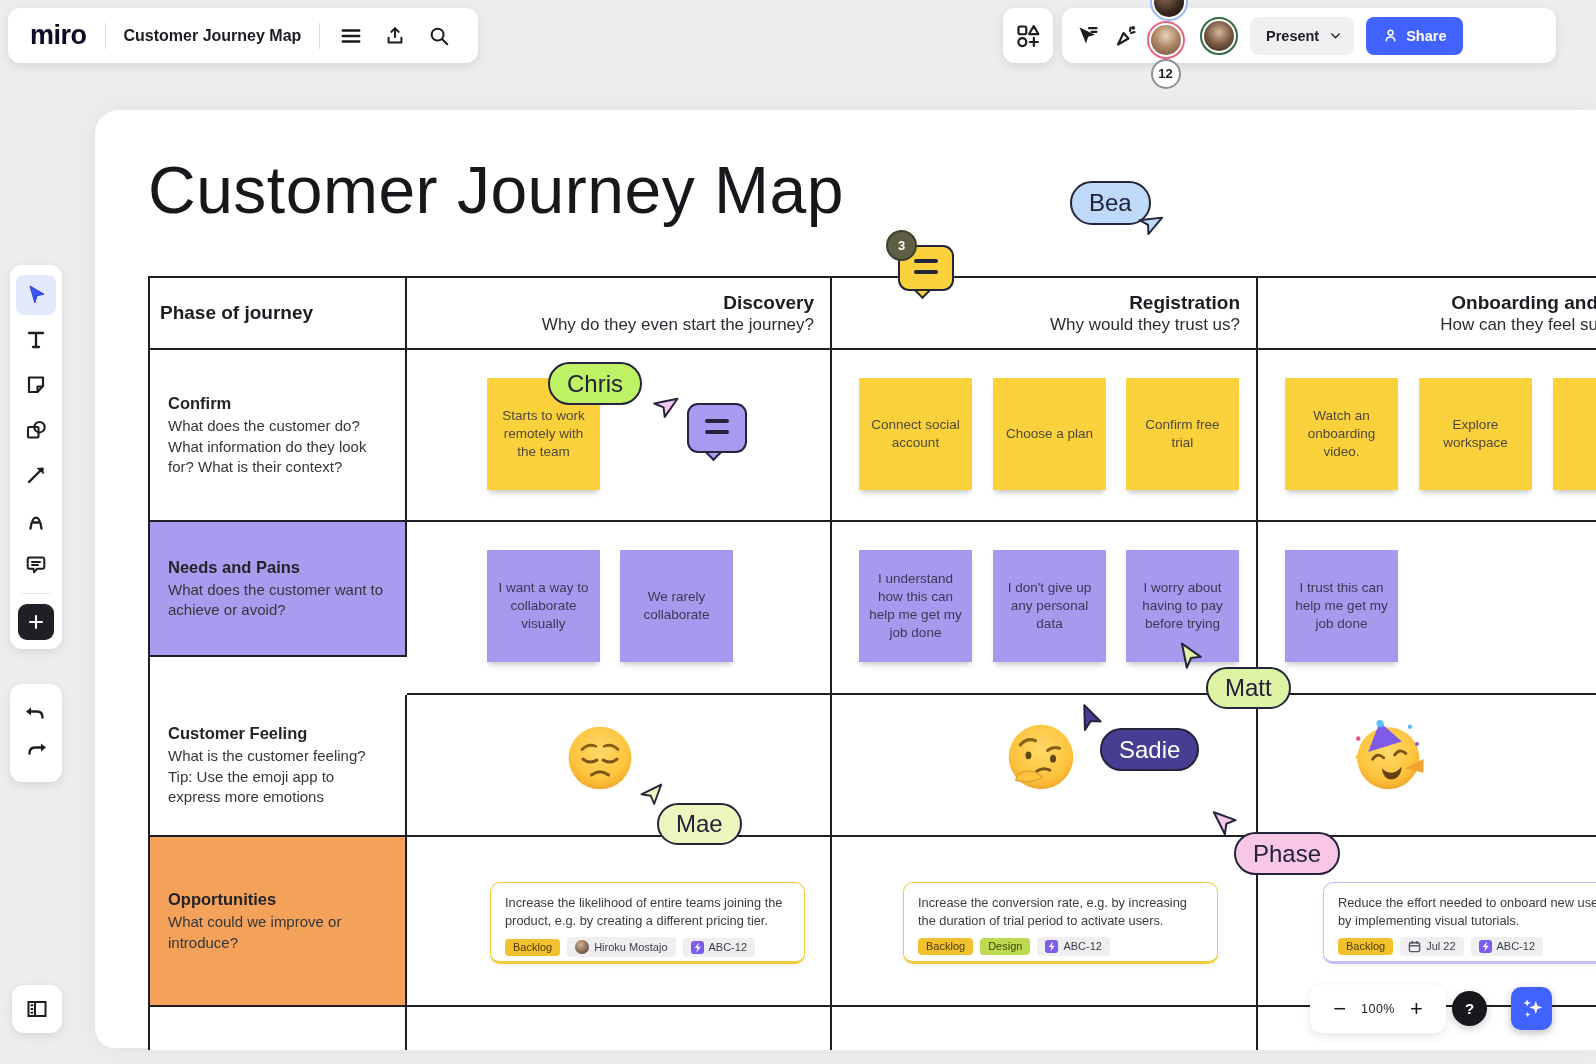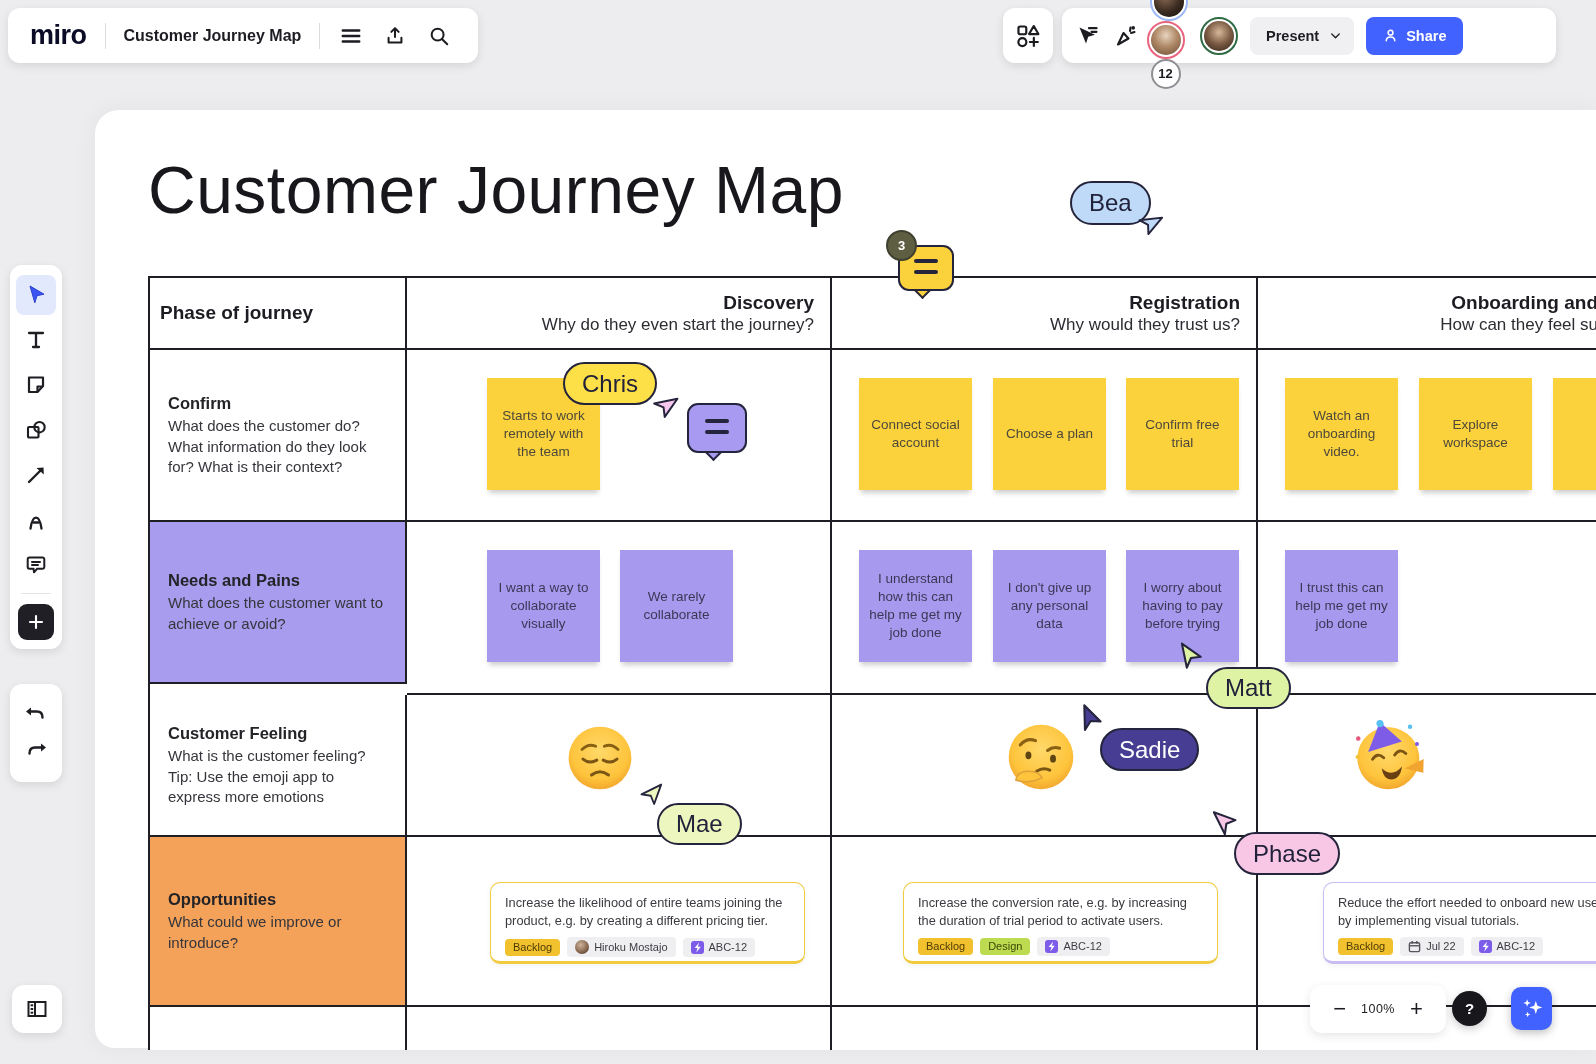--- a/index.html
+++ b/index.html
@@ -117,21 +117,21 @@
     </div>
 
     <div class="tcell labelcell" style="left:0;top:72px;width:257px;height:172px">
       <span class="lt">Confirm</span>
       <span class="ld">What does the customer do? What information do they look for? What is their context?</span>
     </div>
     <div class="tcell" style="left:257px;top:72px;width:425px;height:172px"></div>
     <div class="tcell" style="left:682px;top:72px;width:426px;height:172px"></div>
     <div class="tcell" style="left:1108px;top:72px;width:344px;height:172px"></div>
 
-    <div class="tcell labelcell" style="left:0;top:244px;width:257px;height:162px;background:#a89cee">
+    <div class="tcell labelcell" style="left:0;top:244px;width:257px;height:135px;background:#a89cee">
       <span class="lt">Needs and Pains</span>
       <span class="ld">What does the customer want to achieve or avoid?</span>
     </div>
     <div class="tcell" style="left:257px;top:244px;width:425px;height:173px"></div>
     <div class="tcell" style="left:682px;top:244px;width:426px;height:173px"></div>
     <div class="tcell" style="left:1108px;top:244px;width:344px;height:173px"></div>
 
     <div class="tcell labelcell" style="left:0;top:417px;width:257px;height:142px">
       <span class="lt">Customer Feeling</span>
       <span class="ld">What is the customer feeling? Tip: Use the emoji app to express more emotions</span>
@@ -333,21 +333,21 @@
   </div>
   <div class="btail" style="left:706px;top:443px;background:#a79af0"></div>
 
   <div class="cpill" style="left:1070px;top:181px;height:44px;background:#bfd9f8">
     <span>Bea</span>
     </div>
   <svg class="carrow" style="left:1136px;top:211px;transform:rotate(100deg)" width="27" height="27" viewBox="0 0 24 24">
     <path d="M4 2 L20.5 11.5 L12.5 13.2 L9.8 21.5 Z" fill="#bfd9f8" stroke="#24243c" stroke-width="1.7" stroke-linejoin="round"></path>
     </svg>
 
-  <div class="cpill" style="left:563px;top:362px;height:43px;background:#fde047">
+  <div class="cpill" style="left:548px;top:362px;height:43px;background:#bef264">
     <span>Chris</span>
     </div>
   <svg class="carrow" style="left:651px;top:393px;transform:rotate(95deg)" width="28" height="28" viewBox="0 0 24 24">
     <path d="M4 2 L20.5 11.5 L12.5 13.2 L9.8 21.5 Z" fill="#f8c7ee" stroke="#24243c" stroke-width="1.7" stroke-linejoin="round"></path>
     </svg>
 
   <svg class="carrow" style="left:1176px;top:642px;transform:rotate(5deg)" width="29" height="29" viewBox="0 0 24 24">
     <path d="M4 2 L20.5 11.5 L12.5 13.2 L9.8 21.5 Z" fill="#dff3a4" stroke="#24243c" stroke-width="1.7" stroke-linejoin="round"></path>
     </svg>
   <div class="cpill" style="left:1206px;top:667px;height:42px;background:#dff3a4">

